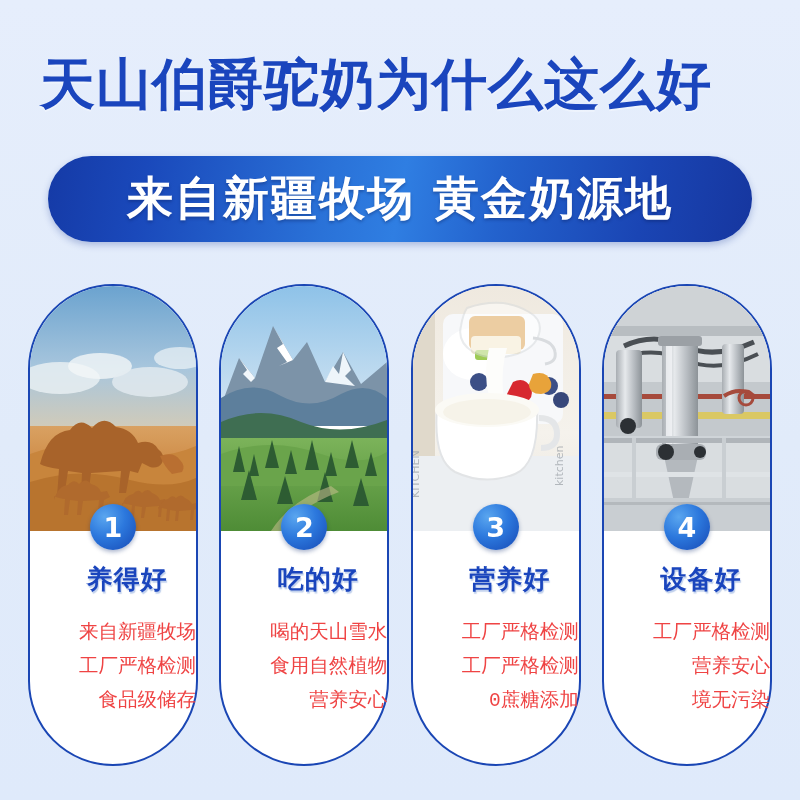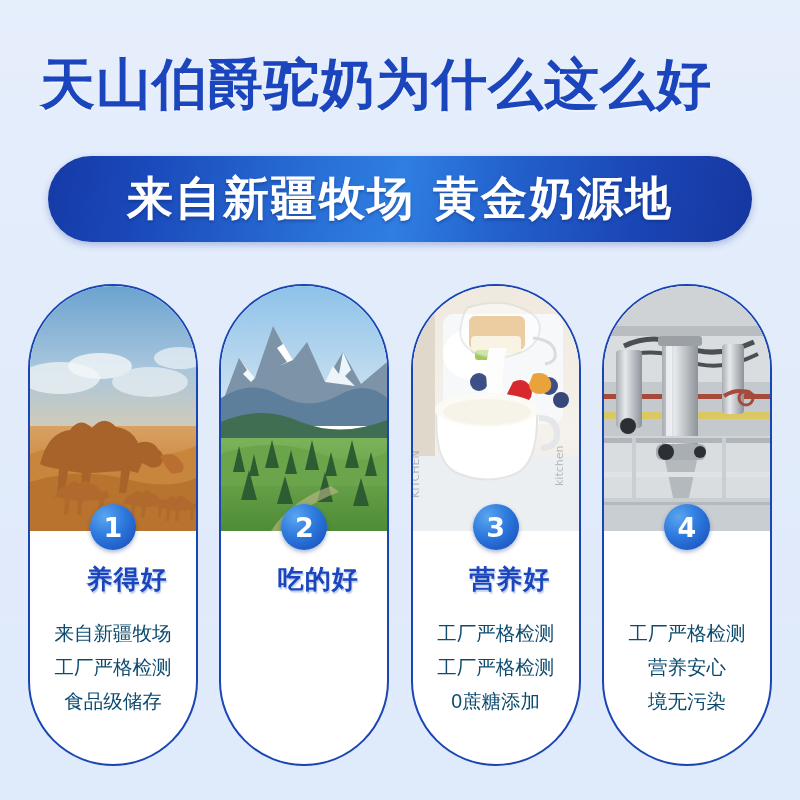--- a/index.html
+++ b/index.html
@@ -69,23 +69,23 @@
 
   .card-title{
     position:absolute;left:0;top:276px;width:166px;text-align:center;
     font-size:26px;font-weight:bold;color:#1a45bd;letter-spacing:1px;
     font-family:"DejaVu Sans","Liberation Sans",sans-serif;
     text-shadow:1px 2px 1px rgba(140,170,220,.55);
     white-space:nowrap;
     margin-left:14px;
   }
   .card-lines{
-    position:absolute;left:0;top:330px;width:166px;text-align:center;
-    font-family:Liberation Sans, sans-serif;
-    color:#0c4a6e;font-size:19.5px;line-height:34px;
+    position:absolute;left:0;top:330px;width:166px;text-align:right;
+    font-family:Liberation Mono, monospace;
+    color:#ef4444;font-size:19.5px;line-height:34px;
   }
   .card-lines div{white-space:nowrap;}
 </style>
 </head>
 <body>
 
 <div class="page">
 
   <div class="main-title">天山伯爵驼奶为什么这么好</div>
 
@@ -174,20 +174,25 @@
             <path d="M20 214 l8 -30 l8 30z"></path>
               <path d="M56 218 l8 -28 l8 28z"></path>
             <path d="M96 216 l8 -30 l8 30z"></path>
               <path d="M132 220 l8 -28 l8 28z"></path>
           </g>
           <path d="M50 245 Q70 214 110 200 L118 206 Q80 220 62 245 Z" fill="#c9bf90" opacity=".55"></path>
         </svg>
       </div>
       <div class="badge">2</div>
       <div class="card-title">吃的好</div>
+      <div class="card-lines">
+        <div>喝的天山雪水</div>
+        <div>食用自然植物</div>
+        <div>营养安心</div>
+      </div>
     </div>
 
     <div class="card">
       <div class="card-photo">
         <svg class="photo-svg" viewBox="0 0 166 245" preserveAspectRatio="xMidYMid slice">
           <defs>
             <linearGradient id="bg3" x1="0" y1="0" x2="0" y2="1">
               <stop offset="0%" stop-color="#efe9df"></stop>
                 <stop offset="60%" stop-color="#f5f2ec"></stop>
                 <stop offset="100%" stop-color="#e9e6df"></stop>
@@ -266,20 +271,21 @@
           <rect x="0" y="186" width="166" height="5" fill="#dfe3e6"></rect>
           <rect x="28" y="152" width="4" height="60" fill="#c9ced2"></rect>
           <rect x="118" y="152" width="4" height="60" fill="#c9ced2"></rect>
           <rect x="0" y="212" width="166" height="33" fill="#c9ced2"></rect>
           <rect x="0" y="216" width="166" height="3" fill="#b4b9bd"></rect>
           <path d="M120 110 q16 -10 30 0" fill="none" stroke="#a64a3c" stroke-width="4"></path>
           <circle cx="142" cy="112" r="7" fill="none" stroke="#a64a3c" stroke-width="3"></circle>
         </svg>
       </div>
       <div class="badge">4</div>
+      <div class="card-title">设备好</div>
       <div class="card-lines">
         <div>工厂严格检测</div>
         <div>营养安心</div>
         <div>境无污染</div>
       </div>
     </div>
 
   </div>
 </div>
 

